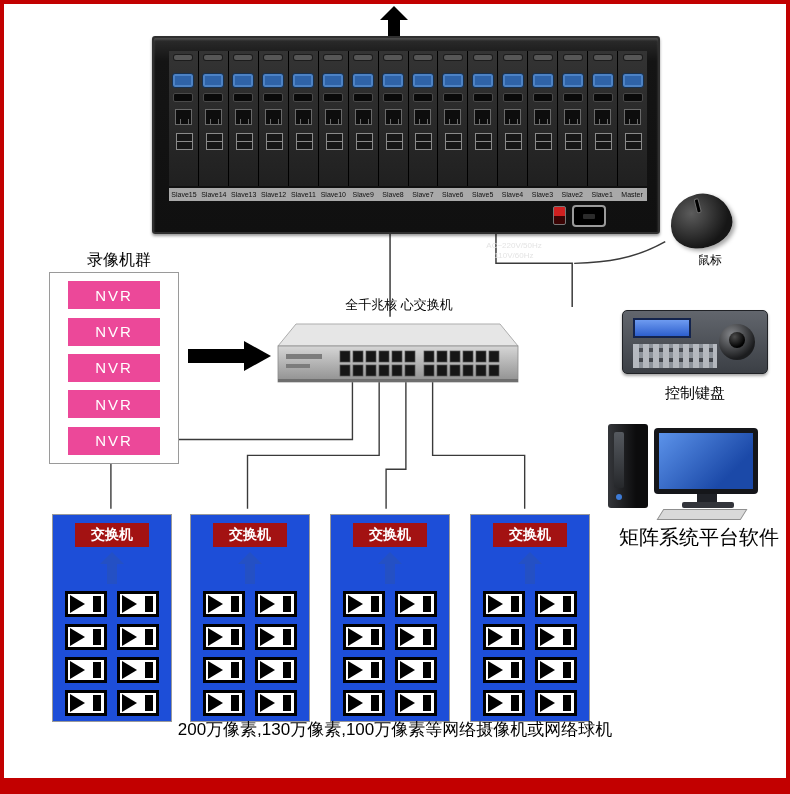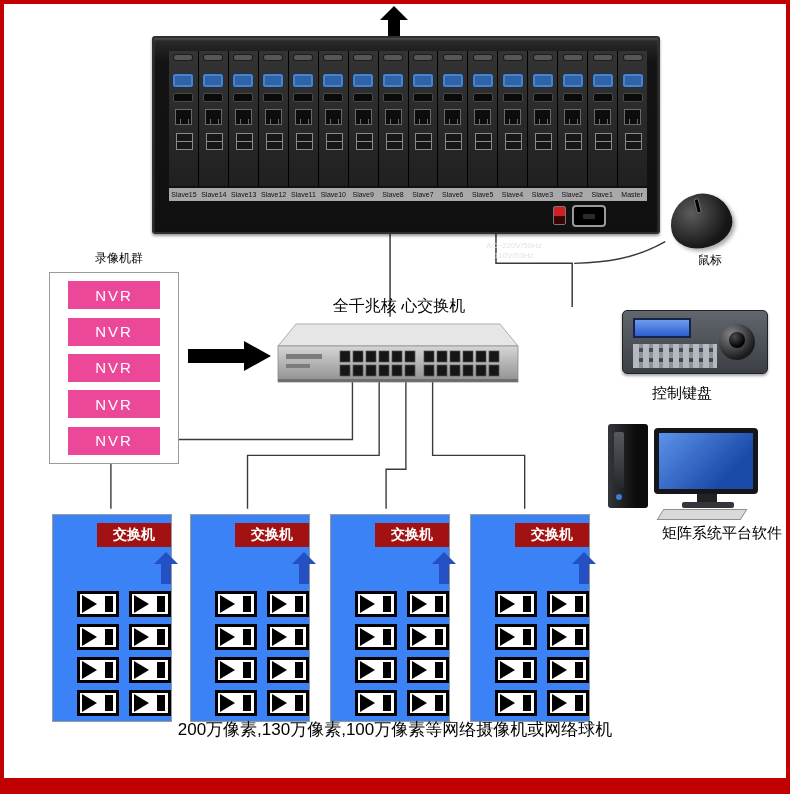--- a/index.html
+++ b/index.html
@@ -39,34 +39,34 @@
   .power-text { position:absolute; left:325px; top:166px; width:70px; text-align:center;
           color:#e4e4e4; font-size:8px; line-height:10px;margin-top:37px; }
   .rocker { position:absolute; left:399px; top:168px; width:13px; height:19px;
           background:linear-gradient(#d02020 50%, #3a0404 50%); border:1px solid #777; border-radius:2px; }
   .socket { position:absolute; left:418px; top:167px; width:34px; height:22px;
           background:#000; border:2px solid #9a9a9a; border-radius:4px; }
   .socket::after { content:''; position:absolute; left:9px; top:7px; width:12px; height:5px; background:#2b2b2b; border-radius:1px; }
 
   
   .nvr-title { position:absolute; left:60px; top:246px; width:110px; text-align:center;
-          font-size:12px; color:#000; z-index:1; }
+          font-size:16px; color:#000; z-index:1; }
   .nvr-box { position:absolute; left:45px; top:268px; width:130px; height:192px; background:#fff;
           border:1px solid #9a9a9a; display:flex; flex-direction:column; justify-content:space-evenly; align-items:center; z-index:1; }
   .nvr { width:92px; height:28px; background:#ec4899; color:#fff; font-size:15px; letter-spacing:2px;
           display:flex; align-items:center; justify-content:center; }
 
   
   .right-arrow { position:absolute; left:184px; top:345px; width:56px; height:14px; background:#000; z-index:1; }
   .right-arrow::after { content:''; position:absolute; right:-27px; top:-8px;
           border-top:15px solid transparent; border-bottom:15px solid transparent; border-left:27px solid #000; }
 
   
   .switch-label { position:absolute; left:300px; top:292px; width:190px; text-align:center;
-          font-size:16px; color:#000; z-index:1; }
+          font-size:13px; color:#000; z-index:1; }
   .switch-art { position:absolute; left:268px; top:316px; z-index:1; }
 
   
   .mouse { position:absolute; left:666px; top:190px; width:62px; height:54px; z-index:1;
           background:radial-gradient(ellipse at 38% 32%, #5c5c5c, #161616 68%);
           border-radius:52% 48% 50% 50% / 58% 58% 44% 44%; transform:rotate(-14deg);
           box-shadow:2px 3px 4px rgba(0,0,0,.35); }
   .mouse::before { content:''; position:absolute; left:47%; top:8%; width:3px; height:13px;
           background:#000; border:1px solid #6d6d6d; border-radius:2px; }
   .mouse-label { position:absolute; left:676px; top:248px; width:60px; text-align:center; font-size:12px; z-index:1; }
@@ -77,40 +77,40 @@
   .kb-screen { position:absolute; left:10px; top:7px; width:58px; height:20px;
           background:linear-gradient(#6e9bf0,#2d5fce); border:2px solid #14244d; }
   .kb-keys { position:absolute; left:10px; top:33px; width:84px; height:24px;
           background-image:repeating-linear-gradient(90deg,#c9cdd3 0 6px,transparent 6px 10px),
                            repeating-linear-gradient(0deg,#9aa0a8 0 6px,transparent 6px 10px);
           opacity:.85; }
   .kb-joystick { position:absolute; right:12px; top:13px; width:36px; height:36px; border-radius:50%;
           background:radial-gradient(circle at 35% 30%, #84868a, #1b1c1e 70%); }
   .kb-joystick::after { content:''; position:absolute; left:10px; top:8px; width:16px; height:16px;
           border-radius:50%; background:radial-gradient(circle at 35% 30%, #4c4c4c, #000 70%); }
-  .kb-label { position:absolute; left:648px; top:380px; width:86px; font-size:15px; z-index:1; }
+  .kb-label { position:absolute; left:648px; top:380px; width:86px; text-align:center; font-size:15px; z-index:1; }
 
   .tower { position:absolute; left:604px; top:420px; width:40px; height:84px; z-index:1;
           background:linear-gradient(90deg,#34363a,#0c0c0d 70%); border-radius:3px; }
   .tower::before { content:''; position:absolute; left:6px; top:8px; width:10px; height:56px;
           background:linear-gradient(#55595f,#26282b); border-radius:2px; }
   .tower::after { content:''; position:absolute; left:8px; bottom:8px; width:6px; height:6px;
           border-radius:50%; background:#3d7bd6; }
   .monitor { position:absolute; left:650px; top:424px; width:104px; height:66px; z-index:1;
           background:#15161a; border-radius:4px; padding:5px; }
   .screen { width:100%; height:100%; background:linear-gradient(135deg,#5c93ea,#1b49a8 75%); }
   .monitor-stand { position:absolute; left:693px; top:490px; width:20px; height:9px; background:#202228; z-index:1; }
   .monitor-base { position:absolute; left:678px; top:498px; width:52px; height:6px; background:#33353b; border-radius:2px; z-index:1; }
   .pc-keyboard { position:absolute; left:656px; top:505px; width:84px; height:11px; z-index:1;
           background:#d9d9d9; border:1px solid #8f8f8f; transform:skewX(-32deg); }
-  .sw-label { position:absolute; left:612px; top:520px; width:166px; text-align:right; font-size:15px; z-index:1; }
-
-  
-  .group-box { position:absolute; top:510px; width:120px; height:208px; background:#3b82f6;
-          border:1px solid #9a9a9a; display:flex; flex-direction:column; align-items:flex-end; z-index:1; }
+  .sw-label { position:absolute; left:612px; top:520px; width:166px; text-align:center; font-size:20px; z-index:1; }
+
+  
+  .group-box { position:absolute; top:510px; width:120px; height:208px; background:#1d4ed8;
+          border:1px solid #9a9a9a; display:flex; flex-direction:column; align-items:center; z-index:1; }
   .gb-1 { left:48px; } .gb-2 { left:186px; } .gb-3 { left:326px; } .gb-4 { left:466px; }
   .red-label { margin-top:8px; width:74px; height:24px; background:#a31212; color:#fff;
           font-size:14px; font-weight:bold; display:flex; align-items:center; justify-content:center; }
   .up-arrow { margin-top:17px; width:10px; height:20px; background:#2450c4; position:relative; }
   .up-arrow::before { content:''; position:absolute; top:-12px; left:-7px;
           border-left:12px solid transparent; border-right:12px solid transparent; border-bottom:12px solid #2450c4; }
   .cam-grid { margin-top:7px; display:grid; grid-template-columns:repeat(2,42px); column-gap:10px; row-gap:7px; }
   .cam { width:42px; height:26px; border:3px solid #000; background:#fff; position:relative; }
   .cam::before { content:''; position:absolute; left:2px; top:1px;
           border-top:9px solid transparent; border-bottom:9px solid transparent; border-left:15px solid #000; }

